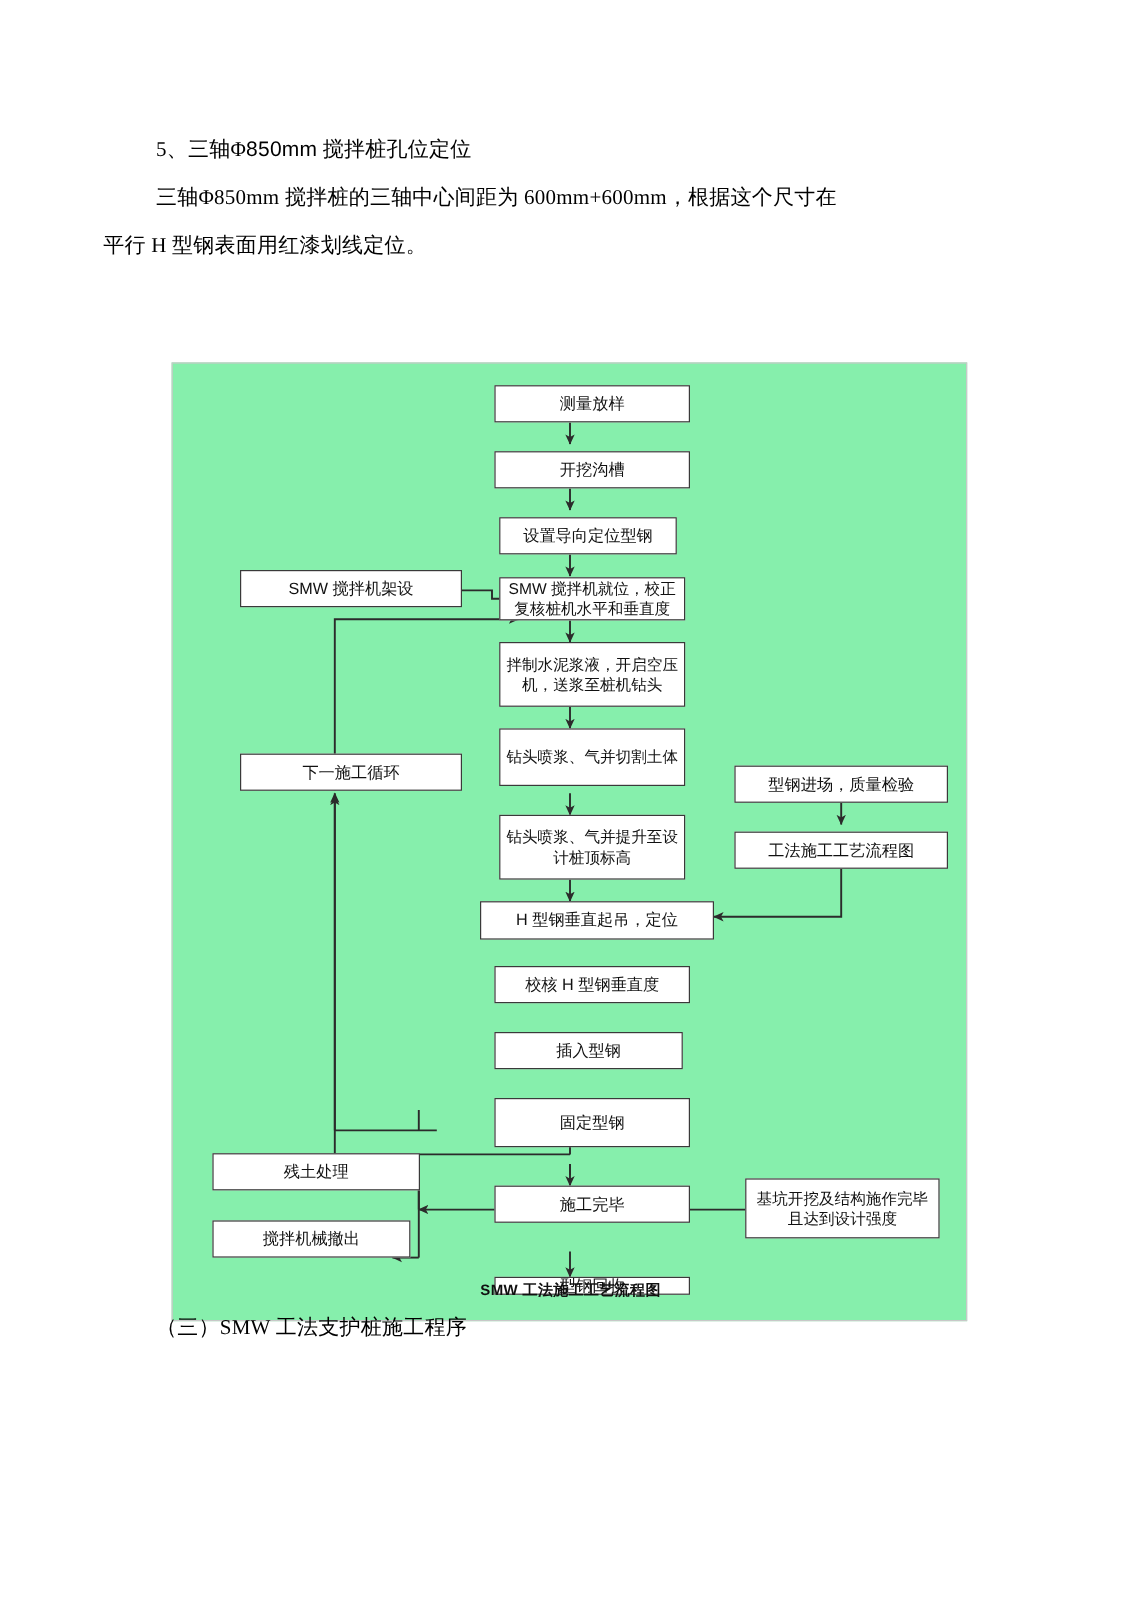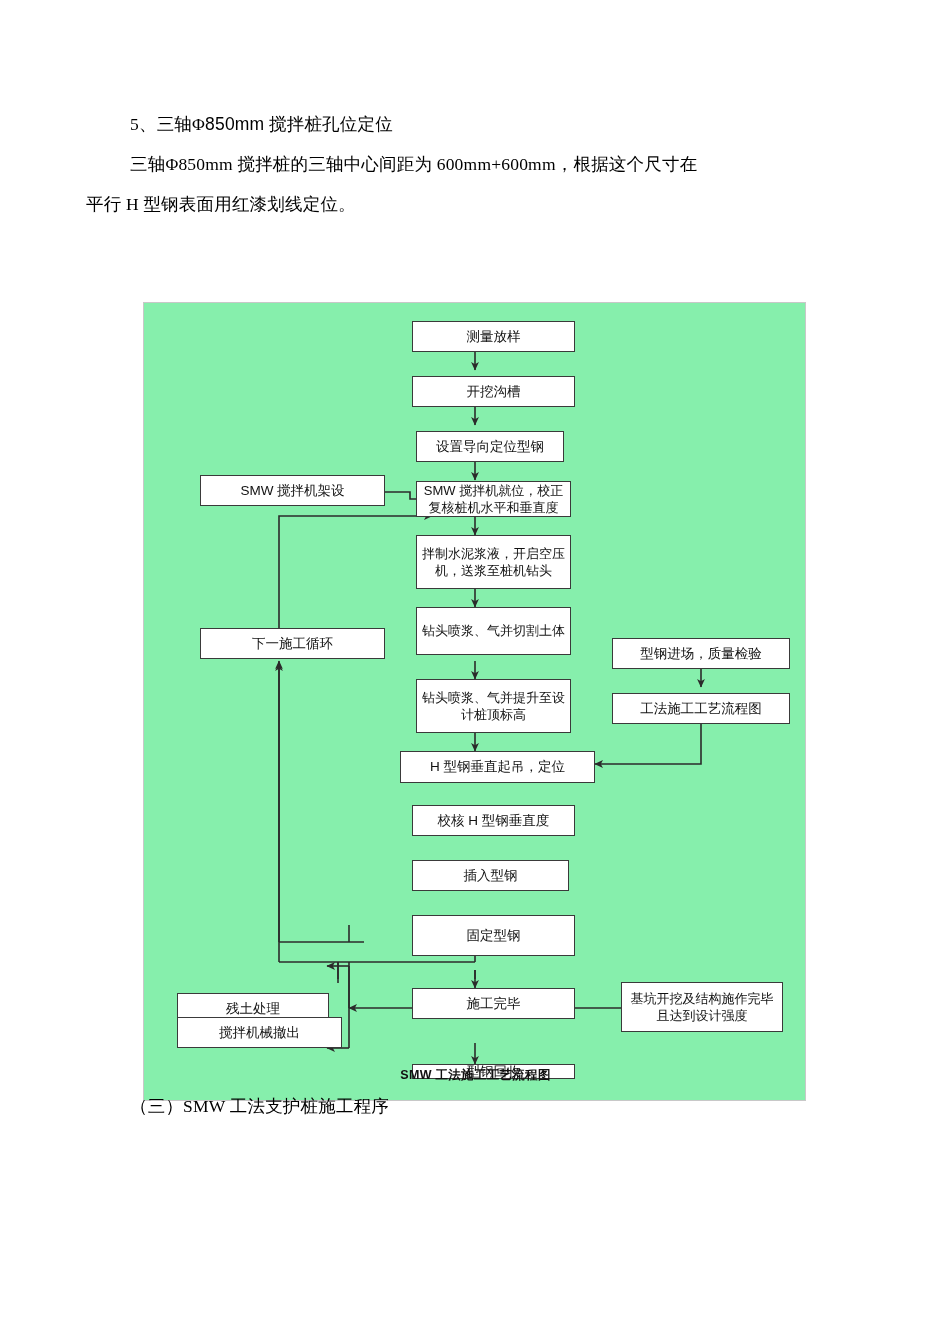--- a/index.html
+++ b/index.html
@@ -202,21 +202,21 @@
       <div class="node" style="left:268px;top:761px;width:163px;height:15px;">
         <span>型钢回收</span>
       </div>
 
       <div class="node" style="left:56px;top:172px;width:185px;height:31px;">
         <span>SMW 搅拌机架设</span>
       </div>
       <div class="node" style="left:56px;top:325px;width:185px;height:31px;">
         <span>下一施工循环</span>
       </div>
-      <div class="node" style="left:33px;top:690px;width:152px;height:31px;">
+      <div class="node" style="left:33px;top:658px;width:173px;height:31px;">
         <span>残土处理</span>
       </div>
       <div class="node" style="left:33px;top:714px;width:165px;height:31px;">
         <span>搅拌机械撤出</span>
       </div>
 
       <div class="node" style="left:468px;top:335px;width:178px;height:31px;">
         <span>型钢进场，质量检验</span>
       </div>
       <div class="node" style="left:468px;top:390px;width:178px;height:31px;">

